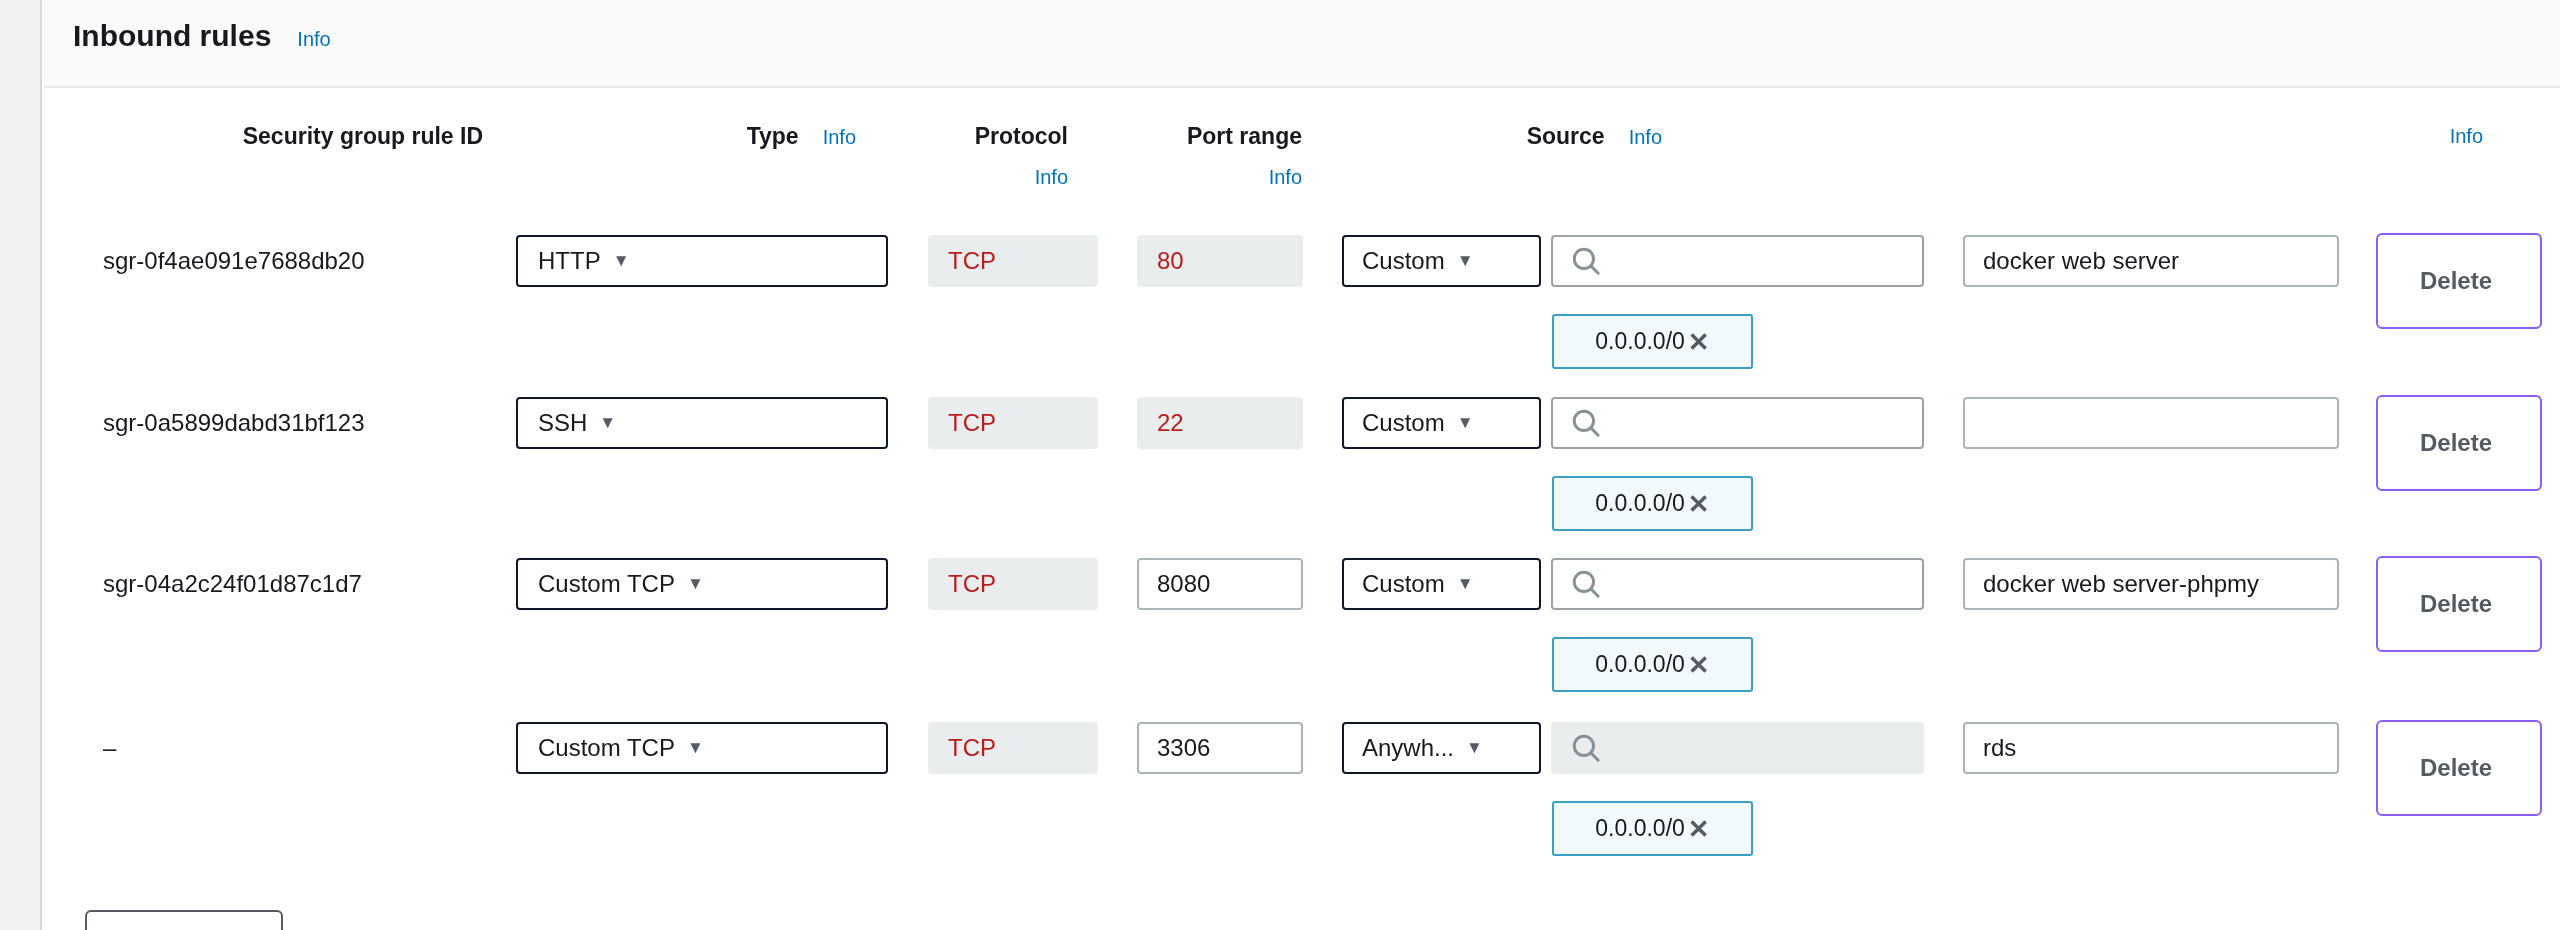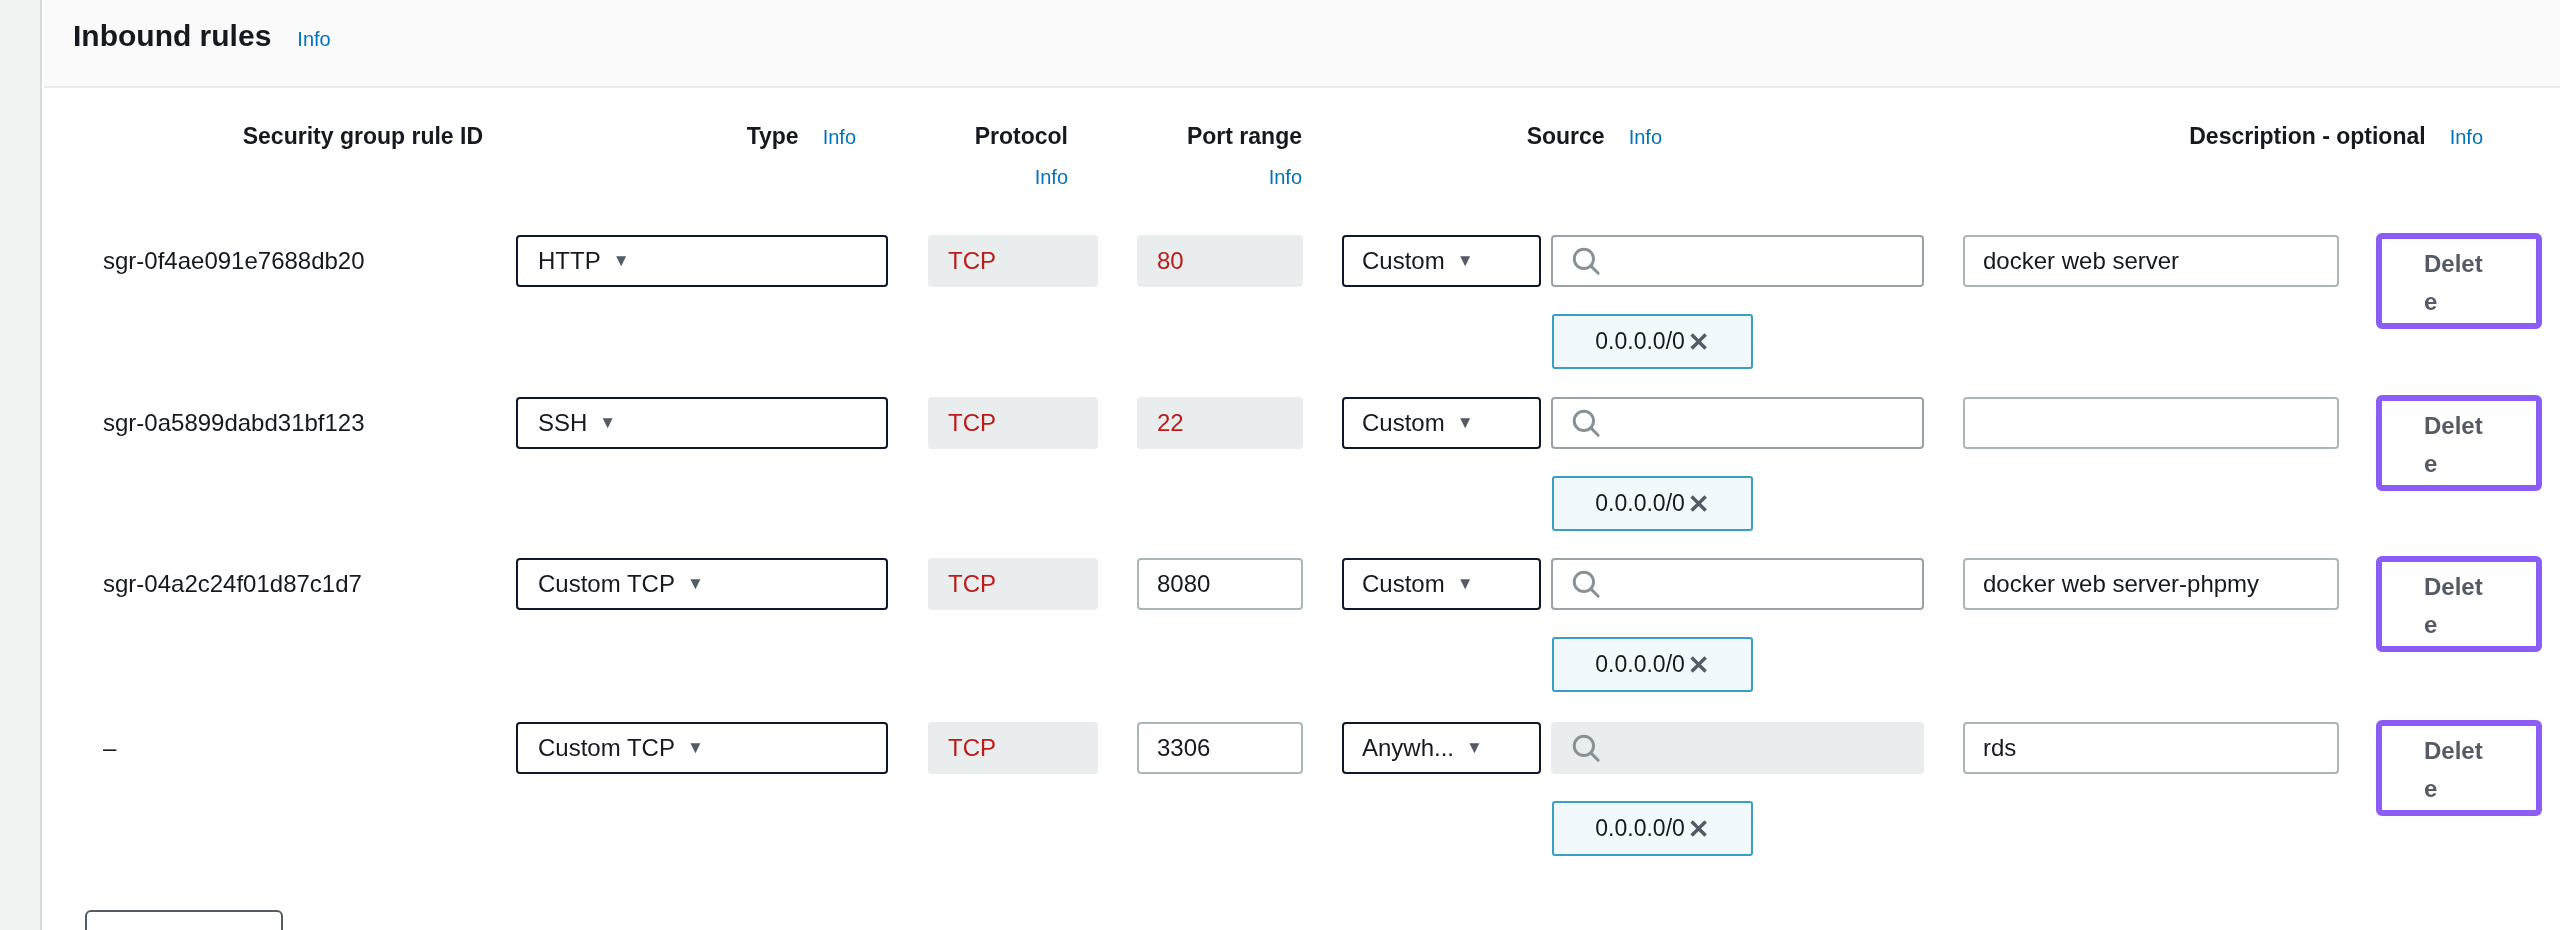--- a/index.html
+++ b/index.html
@@ -36,21 +36,21 @@
   .input:disabled{background:#eaeded;border-color:#eaeded;color:#b91c1c;}
   .in-protocol{left:928px;width:170px;}
   .in-port{left:1137px;width:166px;}
   .in-desc{left:1963px;width:376px;}
   .search{position:absolute;left:1551px;top:0;width:373px;height:52px;border:2px solid #9aa2a6;border-radius:4px;
           background:#fff;display:flex;align-items:center;padding:0 16px;box-sizing:border-box;cursor:text;}
   .search.disabled{background:#eaeded;border-color:#eaeded;cursor:default;}
   .chip{position:absolute;left:1552px;top:79px;width:201px;height:55px;background:#f2f9fc;border:2px solid #3a9fc4;
         border-radius:3px;display:flex;align-items:center;justify-content:center;gap:3px;font-size:23px;box-sizing:border-box;}
   .chip .x{color:#545b64;font-weight:700;font-size:26px;line-height:1;cursor:pointer;}
-  .delete-btn{position:absolute;left:2376px;top:-2px;width:166px;height:96px;background:#fff;border:6px solid #8b5cf6;
+  .delete-btn{position:absolute;left:2376px;top:-2px;width:166px;height:96px;background:#fff;border:2px solid #8b5cf6;
         border-radius:6px;color:#545b64;font-weight:700;font-size:24px;text-align:left;
         padding:6px 44px 6px 42px;box-sizing:border-box;line-height:38px;overflow-wrap:anywhere;
         font-family:inherit;cursor:pointer;}
   .add-btn{position:absolute;left:85px;top:910px;width:198px;height:62px;background:#fff;border:2px solid #545b64;
         border-radius:6px;color:#545b64;font-weight:700;font-size:24px;font-family:inherit;cursor:pointer;}
 
   .r0{top:235px;} .r1{top:397px;} .r2{top:558px;} .r3{top:722px;}
 </style>
 </head>
 <body>
@@ -77,21 +77,20 @@
   </div>
   <div class="hcell h-port">
     <span>Port range</span>
     <a class="info-link">Info</a>
   </div>
   <div class="hcell h-source">
     <span>Source</span>
     <a class="info-link">Info</a>
   </div>
   <div class="hcell h-desc">
-    <span>Description - optional</span>
     <a class="info-link">Info</a>
   </div>
 
   <div class="row r0">
     <div class="cell-ruleid">sgr-0f4ae091e7688db20</div>
     <div class="select sel-type">
       <span>HTTP</span>
       <span class="caret">▼</span>
     </div>
     <input class="input in-protocol" disabled="" value="TCP" style="">

